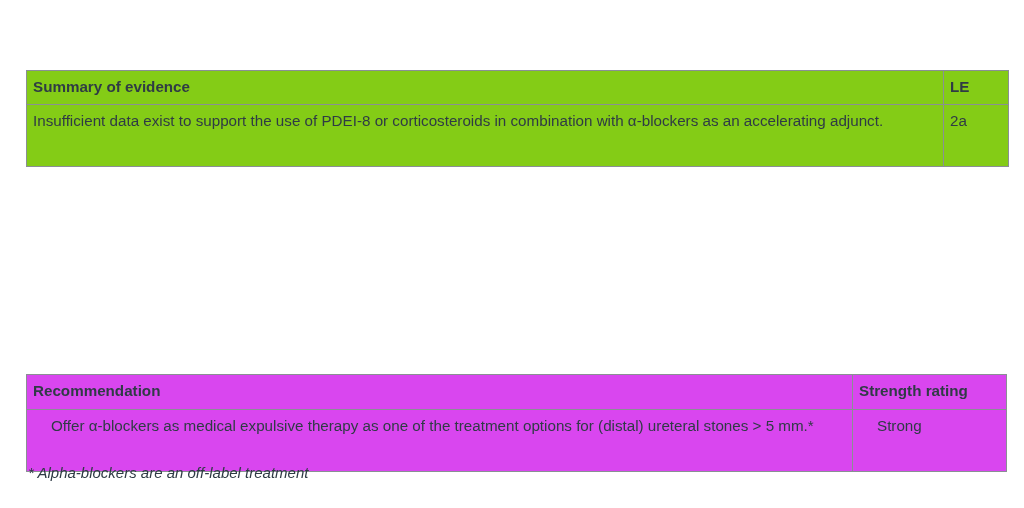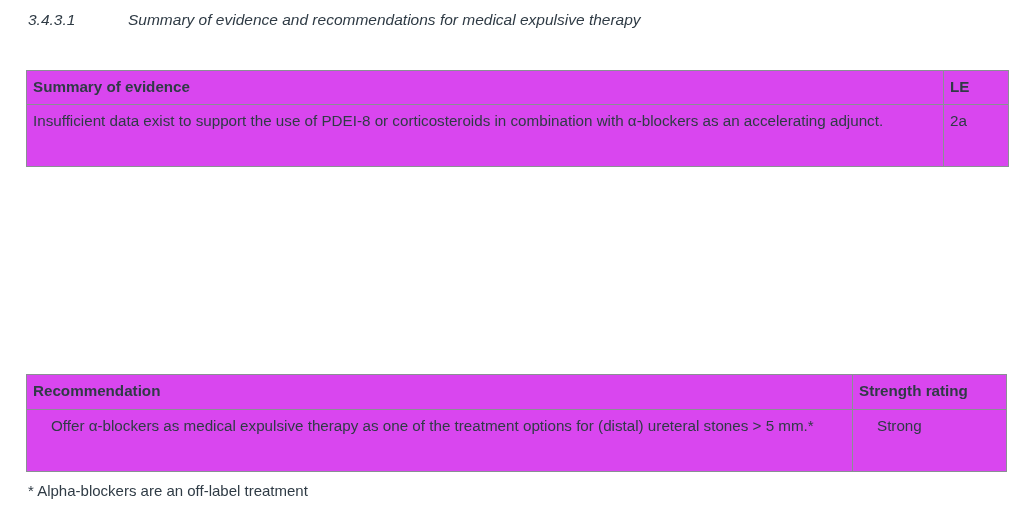--- a/index.html
+++ b/index.html
@@ -68,21 +68,21 @@
   
   #evidence-table {
     left: 26px;
     top: 70px;
     width: 982px;
   }
   #evidence-table col.c-text { width: 917px; }
   #evidence-table col.c-le   { width: 65px; }
   #evidence-table th,
   #evidence-table td {
-    background: #d946ef;
+    background: #84cc16;
     margin-left: 24px;
   }
   #evidence-table .row-tall td { height: 72px; }
   #evidence-table .row-mid td  { height: 50px; }
   #evidence-table .row-short td { height: 24px; }
   #evidence-table th { height: 22px; }
 
   
   #recommendation-table {
     left: 26px;
@@ -96,36 +96,33 @@
     background: #d946ef;
     border: 1px solid #8a8f94;
   }
   #recommendation-table th { height: 23px; }
   #recommendation-table td { height: 50px; padding-left: 24px; }
 
   
   .footnote {
     position: absolute;
     left: 28px;
-    top: 481px;
+    top: 463px;
+    font-style: italic;
     font-size: 15px;
     line-height: 20px;
     color: #2f3b45;
     white-space: nowrap;
   }
 </style>
 </head>
 <body>
 
 <div class="page">
 
-  <div class="section-heading">
-    <span class="section-number">3.4.3.1</span>
-    <span class="section-title">Summary of evidence and recommendations for medical expulsive therapy</span>
-  </div>
 
   <table class="doc-table" id="evidence-table">
     <colgroup>
       <col class="c-text">
       <col class="c-le">
     </colgroup>
     <thead>
       <tr>
         <th>Summary of evidence</th>
         <th>LE</th>

